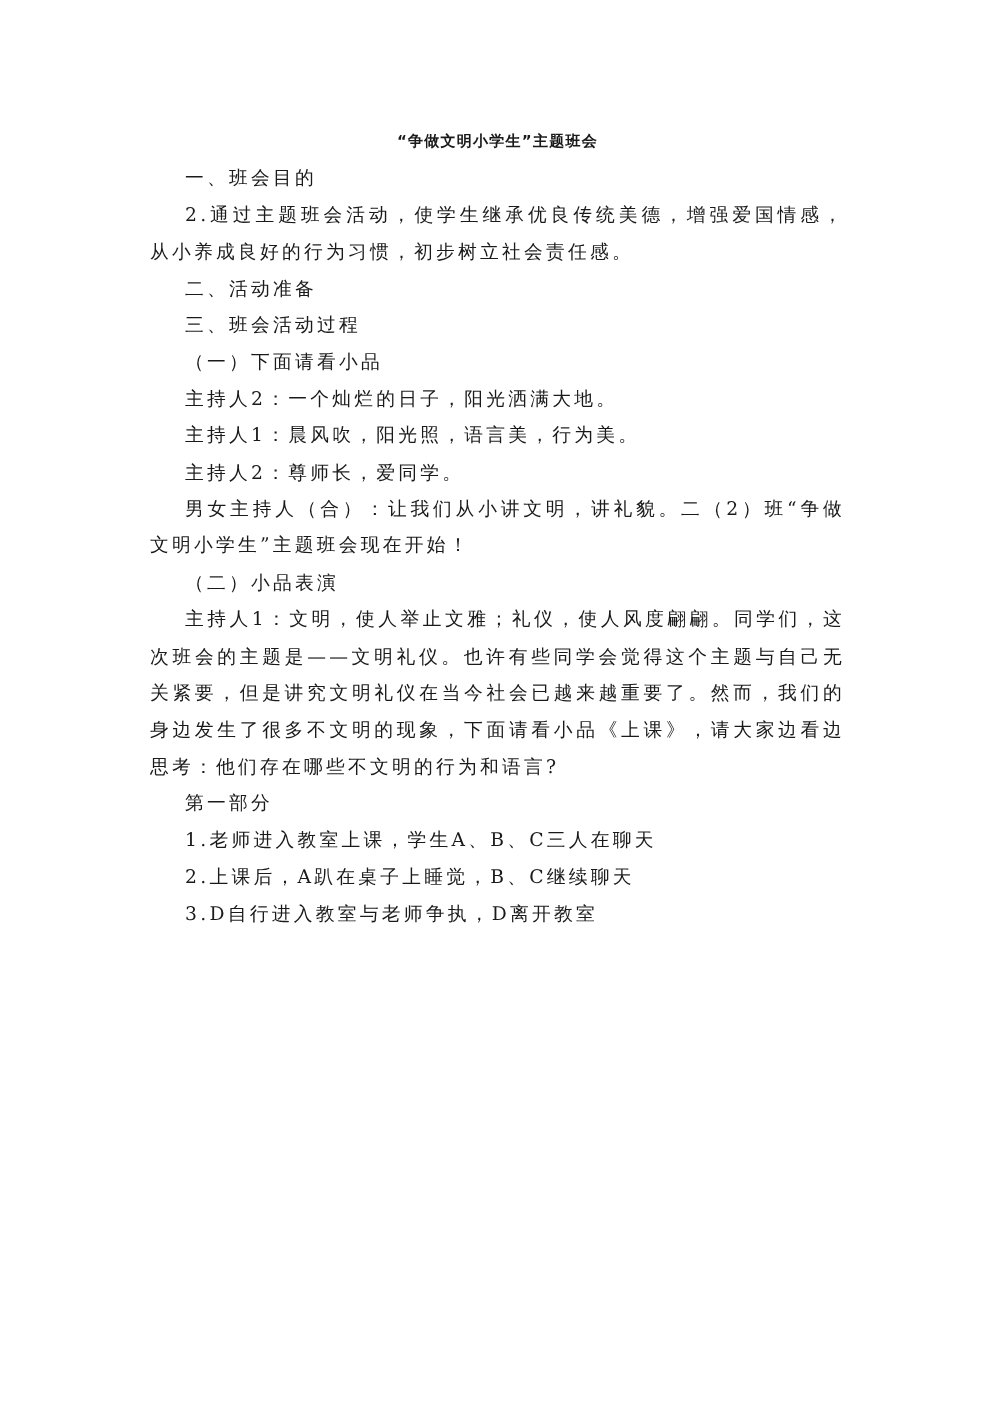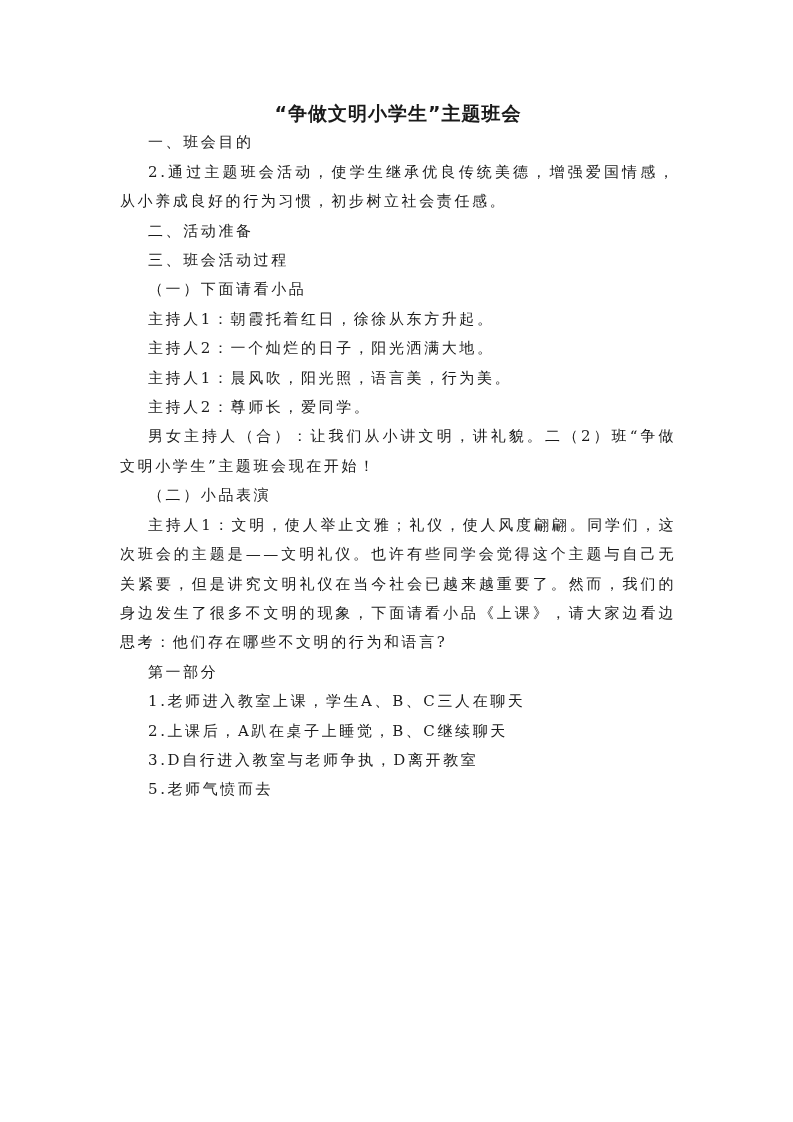--- a/index.html
+++ b/index.html
@@ -4,41 +4,39 @@
 <style>
   html, body { margin: 0; padding: 0; background: #ffffff; }
   body { width: 793px; height: 1122px; position: relative; overflow: hidden; }
   .page {
     position: absolute; left: 120px; top: 99px; width: 556px;
     font-family: "DejaVu Serif", "Liberation Serif", serif;
     font-size: 15px; color: #1a1a1a;
     line-height: 29.4px; letter-spacing: 2.6px;
   }
   .title {
-    text-align: center; font-weight: bold; font-size: 19px;
+    text-align: center; font-weight: bold; font-size: 12px;
     font-family: "DejaVu Sans", "Liberation Sans", sans-serif;
     letter-spacing: 1px; margin: 0; line-height: 29.4px;
   }
   p { margin: 0; text-indent: 28px; text-align: justify; }
 </style>
 </head>
 <body>
 
 <div class="page">
   <h1 class="title">“争做文明小学生”主题班会</h1>
   <p>一、班会目的</p>
   <p>2.通过主题班会活动，使学生继承优良传统美德，增强爱国情感，从小养成良好的行为习惯，初步树立社会责任感。</p>
   <p>二、活动准备</p>
   <p>三、班会活动过程</p>
   <p>（一）下面请看小品</p>
-  <p>主持人1：朝霞托着红日，徐徐从东方升起。</p>
   <p>主持人2：一个灿烂的日子，阳光洒满大地。</p>
   <p>主持人1：晨风吹，阳光照，语言美，行为美。</p>
   <p>主持人2：尊师长，爱同学。</p>
   <p>男女主持人（合）：让我们从小讲文明，讲礼貌。二（2）班“争做文明小学生”主题班会现在开始！</p>
   <p>（二）小品表演</p>
   <p>主持人1：文明，使人举止文雅；礼仪，使人风度翩翩。同学们，这次班会的主题是——文明礼仪。也许有些同学会觉得这个主题与自己无关紧要，但是讲究文明礼仪在当今社会已越来越重要了。然而，我们的身边发生了很多不文明的现象，下面请看小品《上课》，请大家边看边思考：他们存在哪些不文明的行为和语言?</p>
   <p>第一部分</p>
   <p>1.老师进入教室上课，学生A、B、C三人在聊天</p>
   <p>2.上课后，A趴在桌子上睡觉，B、C继续聊天</p>
   <p>3.D自行进入教室与老师争执，D离开教室</p>
-  <p>5.老师气愤而去</p>
 </div>
 
 </body></html>

